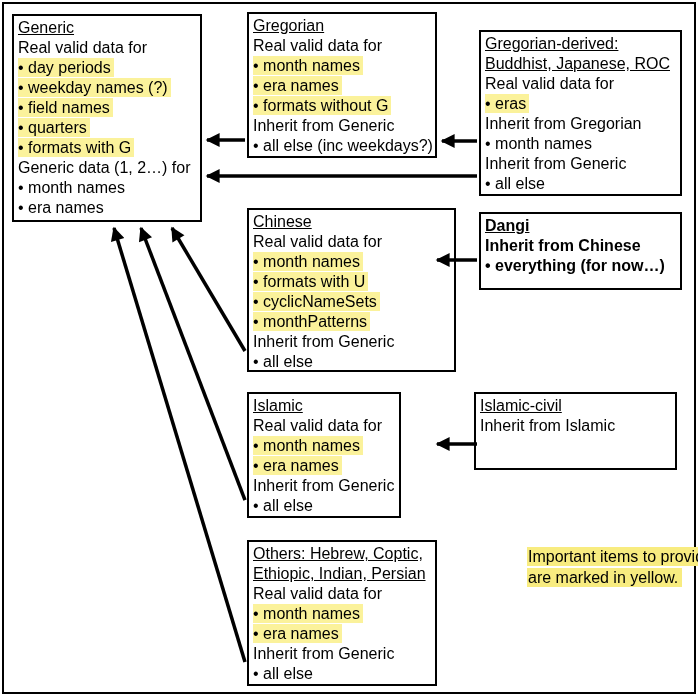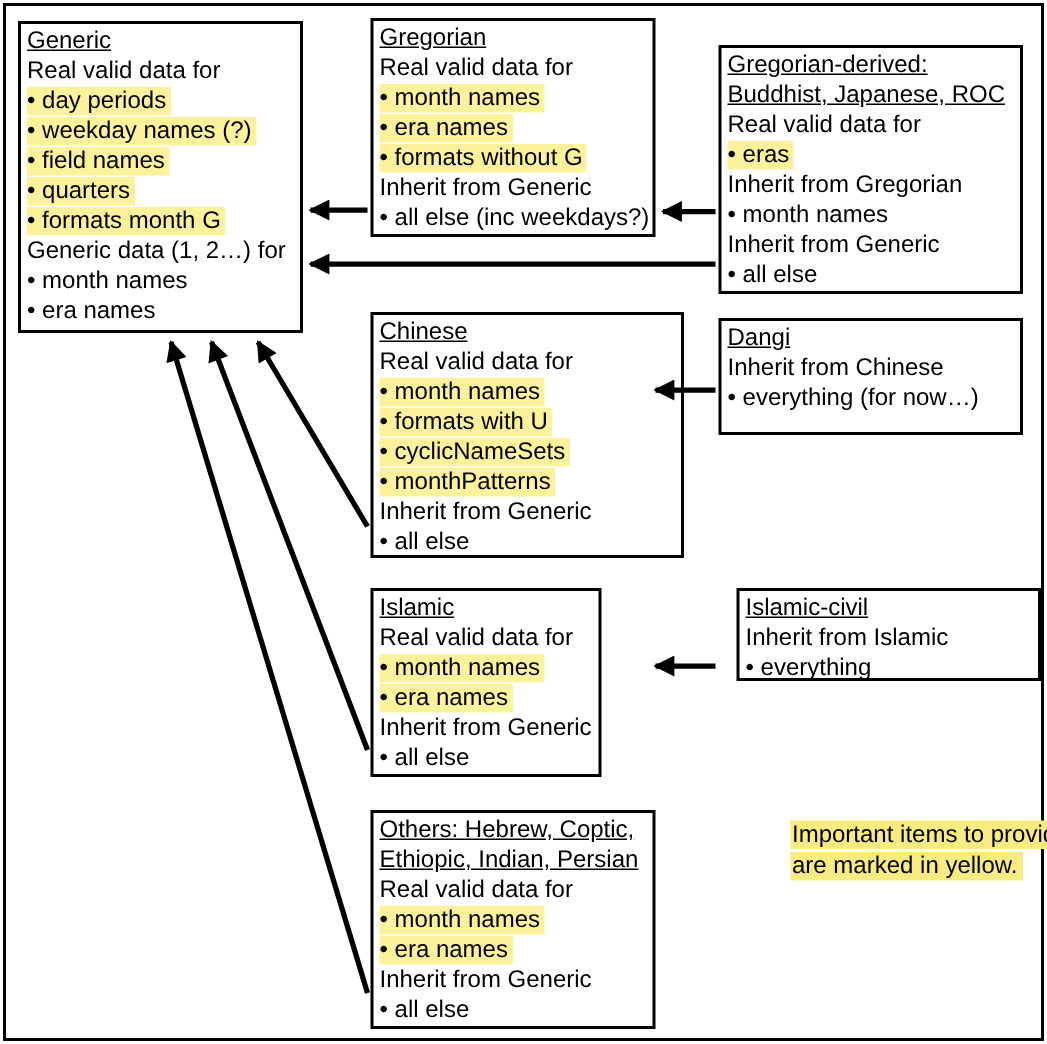--- a/index.html
+++ b/index.html
@@ -26,21 +26,21 @@
 <div id="canvas">
   <div id="frame"></div>
 
   <div class="box" style="left:12px;top:14px;width:190px;height:208px;">
     <div class="t"><span>Generic</span></div>
     <div class="ln"><span>Real valid data for</span></div>
     <div class="ln"><span class="hl">• day periods</span></div>
     <div class="ln"><span class="hl">• weekday names (?)</span></div>
     <div class="ln"><span class="hl">• field names</span></div>
     <div class="ln"><span class="hl">• quarters</span></div>
-    <div class="ln"><span class="hl">• formats month G</span></div>
+    <div class="ln"><span class="hl">• formats with G</span></div>
     <div class="ln"><span>Generic data (1, 2…) for</span></div>
     <div class="ln"><span>• month names</span></div>
     <div class="ln"><span>• era names</span></div>
   </div>
 
   <div class="box" style="left:247px;top:12px;width:190px;height:146px;">
     <div class="t"><span>Gregorian</span></div>
     <div class="ln"><span>Real valid data for</span></div>
     <div class="ln"><span class="hl">• month names</span></div>
     <div class="ln"><span class="hl">• era names</span></div>
@@ -64,39 +64,38 @@
     <div class="t"><span>Chinese</span></div>
     <div class="ln"><span>Real valid data for</span></div>
     <div class="ln"><span class="hl">• month names</span></div>
     <div class="ln"><span class="hl">• formats with U</span></div>
     <div class="ln"><span class="hl">• cyclicNameSets</span></div>
     <div class="ln"><span class="hl">• monthPatterns</span></div>
     <div class="ln"><span>Inherit from Generic</span></div>
     <div class="ln"><span>• all else</span></div>
   </div>
 
-  <div class="box" style="left:479px;top:212px;width:203px;height:78px;">
+  <div class="box" style="left:479px;top:212px;width:203px;height:78px;font-weight:bold;">
     <div class="t"><span>Dangi</span></div>
     <div class="ln"><span>Inherit from Chinese</span></div>
     <div class="ln"><span>• everything (for now…)</span></div>
   </div>
 
   <div class="box" style="left:247px;top:392px;width:154px;height:126px;">
     <div class="t"><span>Islamic</span></div>
     <div class="ln"><span>Real valid data for</span></div>
     <div class="ln"><span class="hl">• month names</span></div>
     <div class="ln"><span class="hl">• era names</span></div>
     <div class="ln"><span>Inherit from Generic</span></div>
     <div class="ln"><span>• all else</span></div>
   </div>
 
-  <div class="box" style="left:491px;top:392px;width:203px;height:62px;">
+  <div class="box" style="left:474px;top:392px;width:203px;height:78px;">
     <div class="t"><span>Islamic-civil</span></div>
     <div class="ln"><span>Inherit from Islamic</span></div>
-    <div class="ln"><span>• everything</span></div>
   </div>
 
   <div class="box" style="left:247px;top:540px;width:190px;height:146px;">
     <div class="t"><span>Others: Hebrew, Coptic,</span></div>
     <div class="t"><span>Ethiopic, Indian, Persian</span></div>
     <div class="ln"><span>Real valid data for</span></div>
     <div class="ln"><span class="hl">• month names</span></div>
     <div class="ln"><span class="hl">• era names</span></div>
     <div class="ln"><span>Inherit from Generic</span></div>
     <div class="ln"><span>• all else</span></div>

